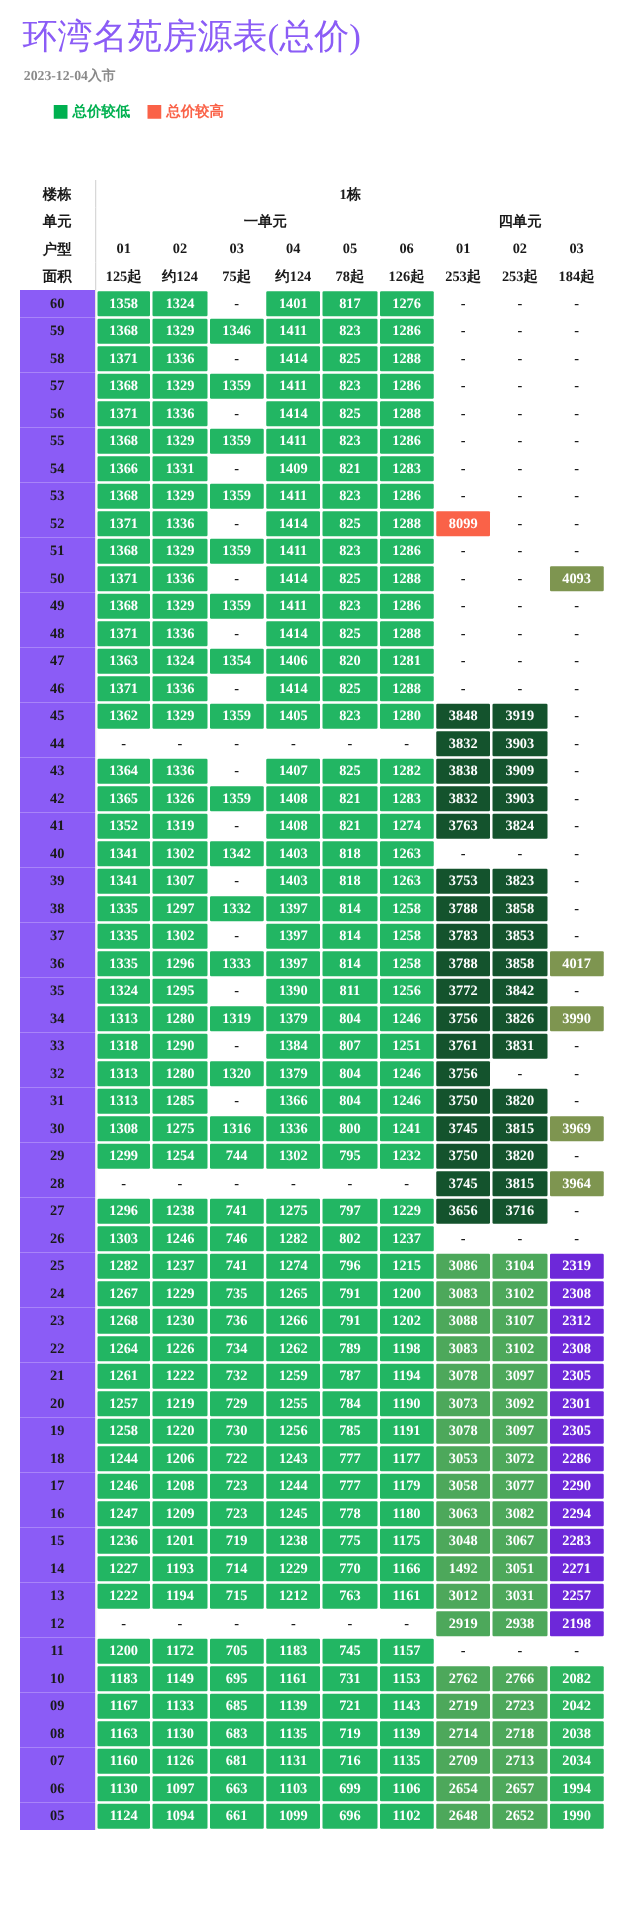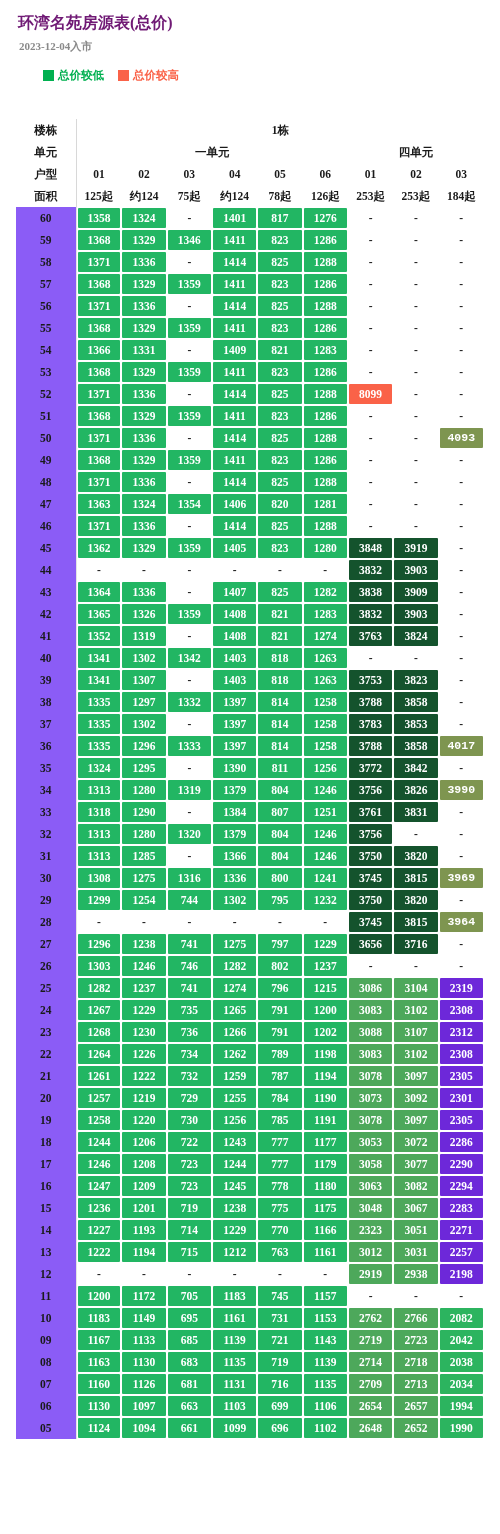--- a/index.html
+++ b/index.html
@@ -5,23 +5,23 @@
   html,body{margin:0;padding:0;}
   body{
     width:500px;
     background:#ffffff;
     font-family:"Liberation Serif","DejaVu Serif",serif;
     -webkit-font-smoothing:antialiased;
   }
   .page{width:500px;box-sizing:border-box;padding:14px 16px 6px 16px;}
 
   .title{
-    font-size:16px;
-    font-weight:bold;
-    color:#701a75;
+    font-size:28px;
+    font-weight:normal;
+    color:#8b5cf6;
     letter-spacing:0px;
     line-height:1.15;
     margin:0 0 7px 2px;
   }
   .subtitle{
     font-size:11px;
     font-weight:bold;
     color:#8a8a8a;
     margin:0 0 13px 3px;
     letter-spacing:0px;
@@ -35,21 +35,21 @@
     padding-left:24px;
   }
   .legend-item{display:flex;align-items:center;gap:4px;}
   .swatch{width:11px;height:11px;display:inline-block;}
   .sw-low{background:#00b050;}
   .sw-high{background:#fa6248;}
   .legend-label{font-size:11.5px;font-weight:bold;}
   .lab-low{color:#00b050;}
   .lab-high{color:#fa6248;}
 
-  .table-wrap{margin-top:36px;}
+  .table-wrap{margin-top:47px;}
   table.grid{
     border-collapse:collapse;
     width:468px;
     table-layout:fixed;
     font-size:11px;
   }
   table.grid td,table.grid th{
     padding:0;
     margin:0;
     text-align:center;
@@ -92,21 +92,21 @@
     border-radius:1px;
     font-size:11.5px;
     font-weight:bold;
   }
   .chip.na{background:transparent;color:#1a1a1a;}
   .g1{background:#22b663;}
   .g2{background:#2cb45f;}
   .g3{background:#6d28d9;}
   .g4{background:#4da85b;}
   .g5{background:#14532d;}
-  .g6{background:#7e9550;font-family:Liberation Mono, monospace;}
+  .g6{background:#7e9550;}
   .hi{background:#fa6248;}
 
   .footnote{
     font-size:10px;
     color:#9a9a9a;
     margin:7px 0 0 4px;
     font-weight:bold;
     letter-spacing:0;
   }
 </style>
@@ -1573,21 +1573,21 @@
             <td class="cell">
               <span class="chip g1">1229</span>
             </td>
             <td class="cell">
               <span class="chip g1">770</span>
             </td>
             <td class="cell">
               <span class="chip g1">1166</span>
             </td>
             <td class="cell">
-              <span class="chip g4">2323</span>
+              <span class="chip g4">1492</span>
             </td>
             <td class="cell">
               <span class="chip g4">3051</span>
             </td>
             <td class="cell">
               <span class="chip g3">2271</span>
             </td>
           </tr>
           <tr class="brow">
             <td class="floor">13</td>

